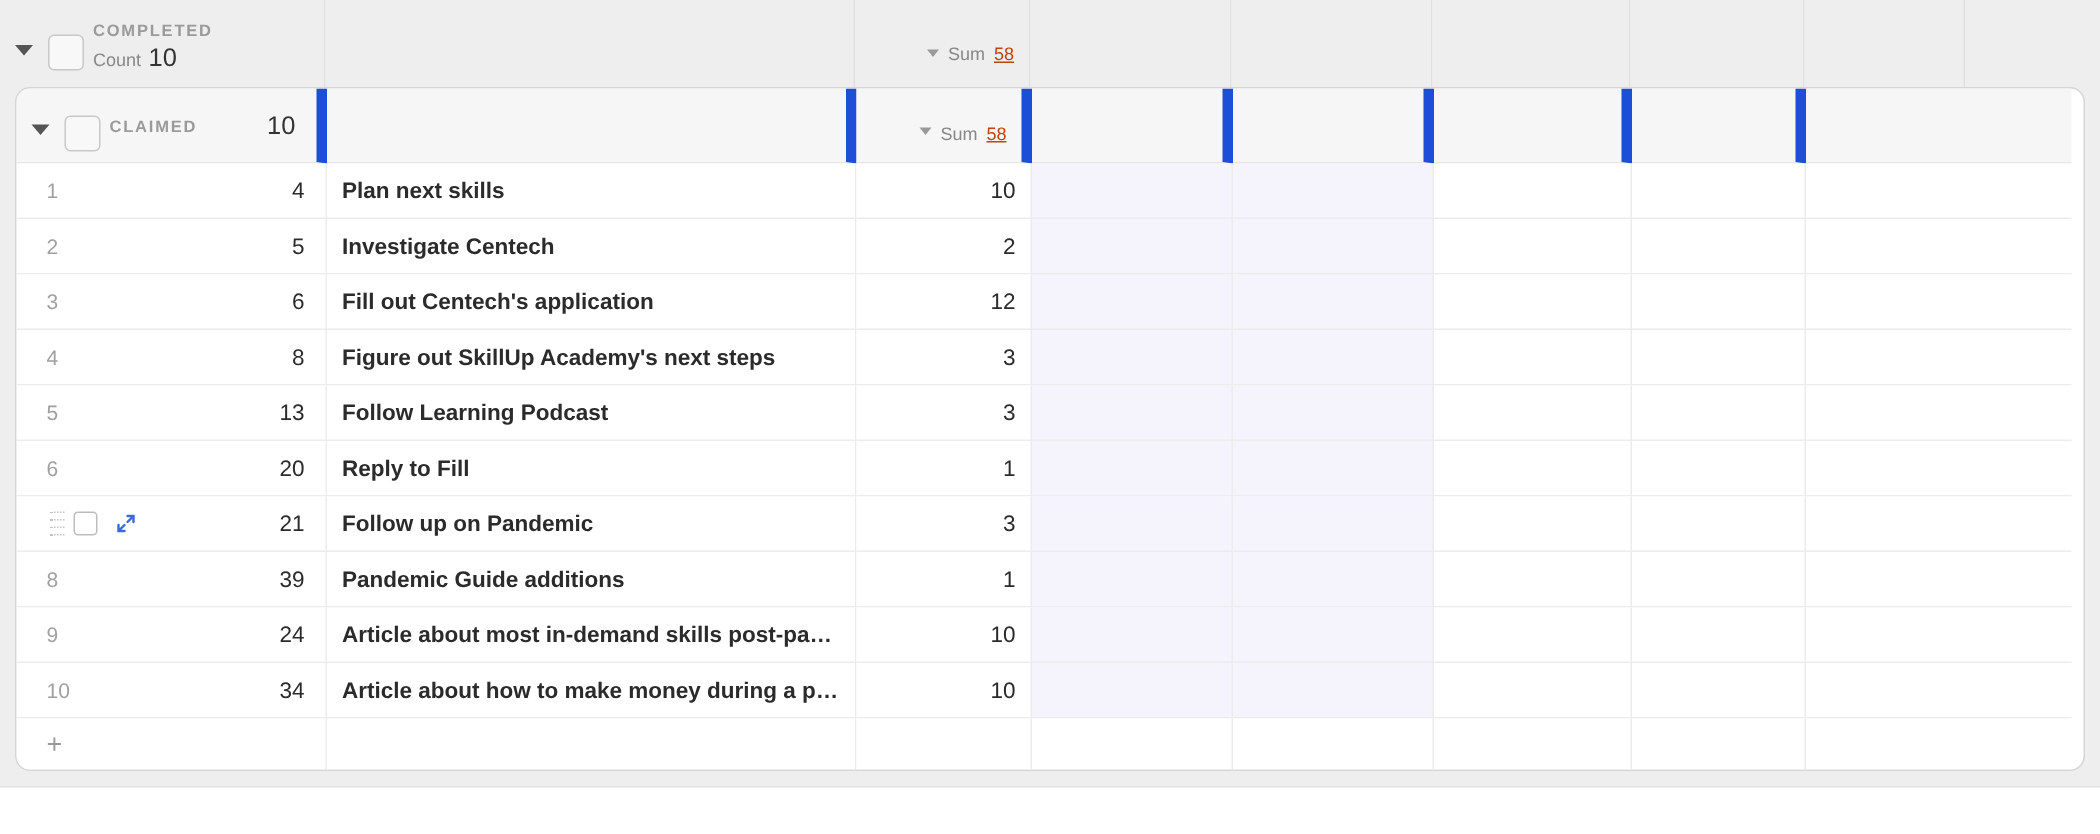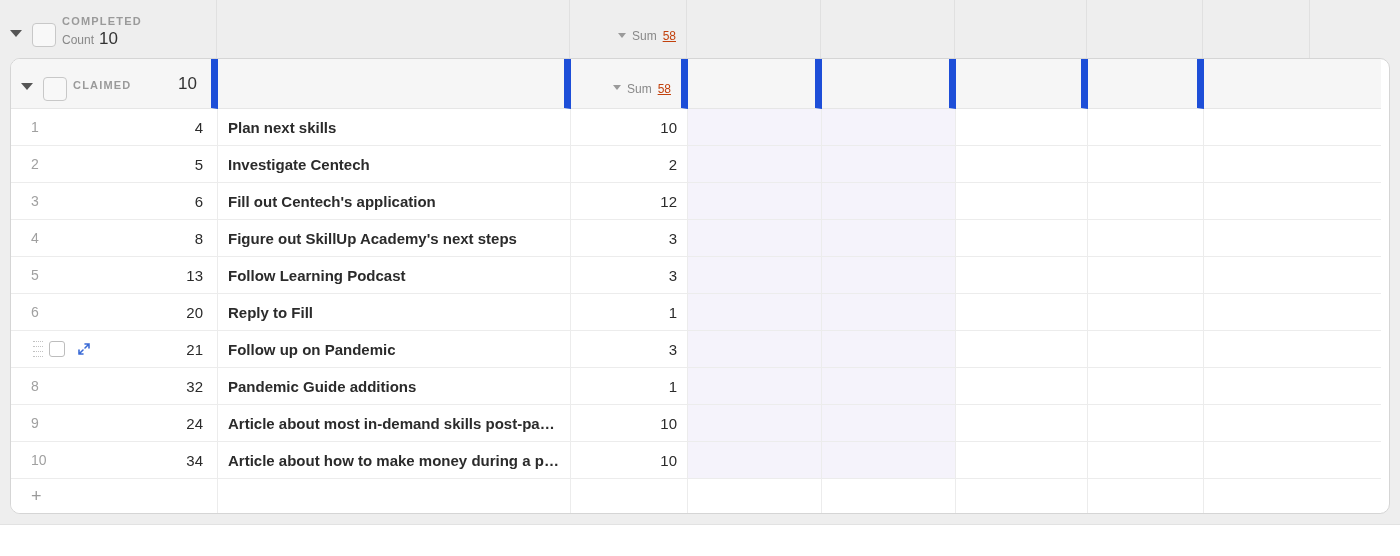--- a/index.html
+++ b/index.html
@@ -322,21 +322,21 @@
                   <span class="row-checkbox"></span>
                   <span class="expand-icon">
                     <svg width="14" height="14" viewBox="0 0 14 14">
                       <path d="M2 8 L2 12 L6 12 M2 12 L6 8" stroke="#3b6bd6" stroke-width="1.6" fill="none" stroke-linecap="round"></path>
                       <path d="M12 6 L12 2 L8 2 M12 2 L8 6" stroke="#3b6bd6" stroke-width="1.6" fill="none" stroke-linecap="round"></path>
                     </svg>
                   </span>
                   <span class="refnum">21</span>
                 </div><div class="icell title-cell">Follow up on Pandemic</div><div class="icell num-cell">3</div><div class="icell shaded"></div><div class="icell shaded"></div><div class="icell"></div><div class="icell"></div><div class="icell"></div></div><div class="data-row" style="display: contents;"><div class="icell idx-cell">
                   <span class="idx-num">8</span>
-                  <span class="refnum">32</span>
+                  <span class="refnum">39</span>
                 </div><div class="icell title-cell">Pandemic Guide additions</div><div class="icell num-cell">1</div><div class="icell shaded"></div><div class="icell shaded"></div><div class="icell"></div><div class="icell"></div><div class="icell"></div></div><div class="data-row" style="display: contents;"><div class="icell idx-cell">
                   <span class="idx-num">9</span>
                   <span class="refnum">24</span>
                 </div><div class="icell title-cell">Article about most in-demand skills post-pand…</div><div class="icell num-cell">10</div><div class="icell shaded"></div><div class="icell shaded"></div><div class="icell"></div><div class="icell"></div><div class="icell"></div></div><div class="data-row" style="display: contents;"><div class="icell idx-cell">
                   <span class="idx-num">10</span>
                   <span class="refnum">34</span>
                 </div><div class="icell title-cell">Article about how to make money during a pan…</div><div class="icell num-cell">10</div><div class="icell shaded"></div><div class="icell shaded"></div><div class="icell"></div><div class="icell"></div><div class="icell"></div></div></div>
 
           <div class="add-row" style="display:contents">
             <div class="icell plus">+</div>

